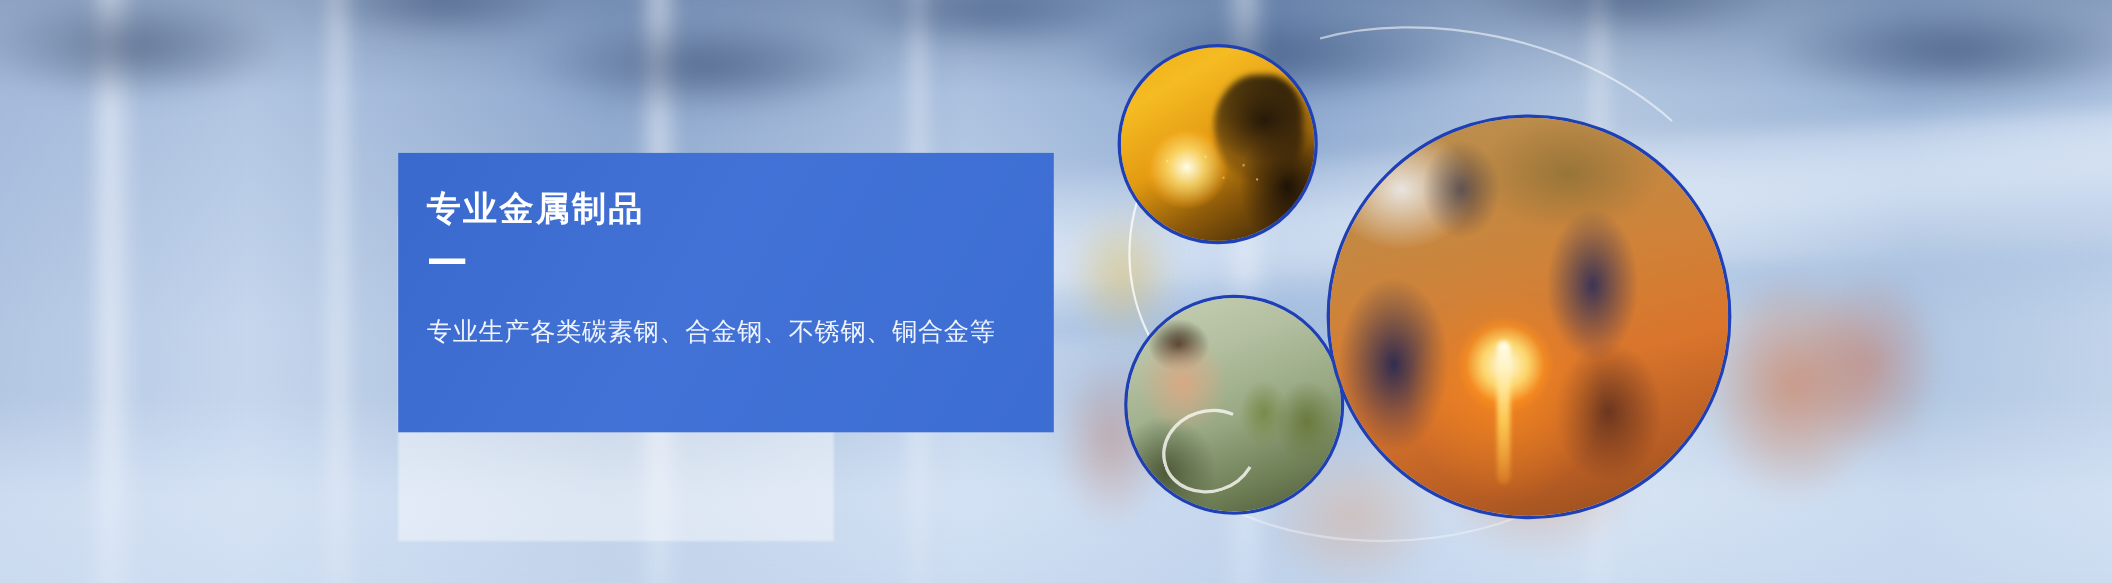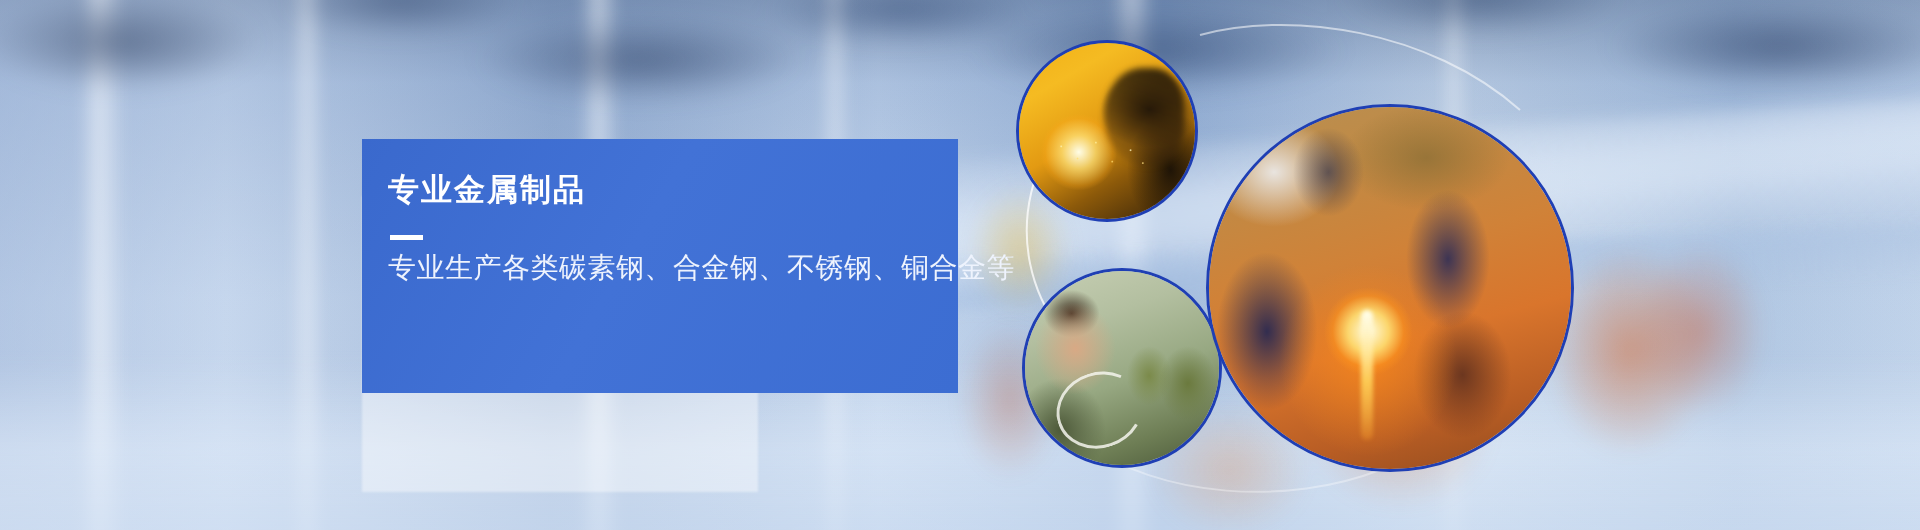--- a/index.html
+++ b/index.html
@@ -146,23 +146,23 @@
     white-space: nowrap;
   }
   .panel-rule {
     width: 33px;
     height: 5px;
     background: #ffffff;
     margin: 28px 0 0 2px;
   }
   .panel-desc {
     color: #eef3fd;
-    font-size: 28px;
+    font-size: 23px;
     line-height: 35px;
-    margin-top: 10px;
+    margin-top: 44px;
     letter-spacing: 0.5px;
     white-space: nowrap;
   }
   .panel-desc div { white-space: nowrap; }
 
   
   .circle {
     position: absolute;
     border-radius: 50%;
     border: 3px solid #1f3fb4;

